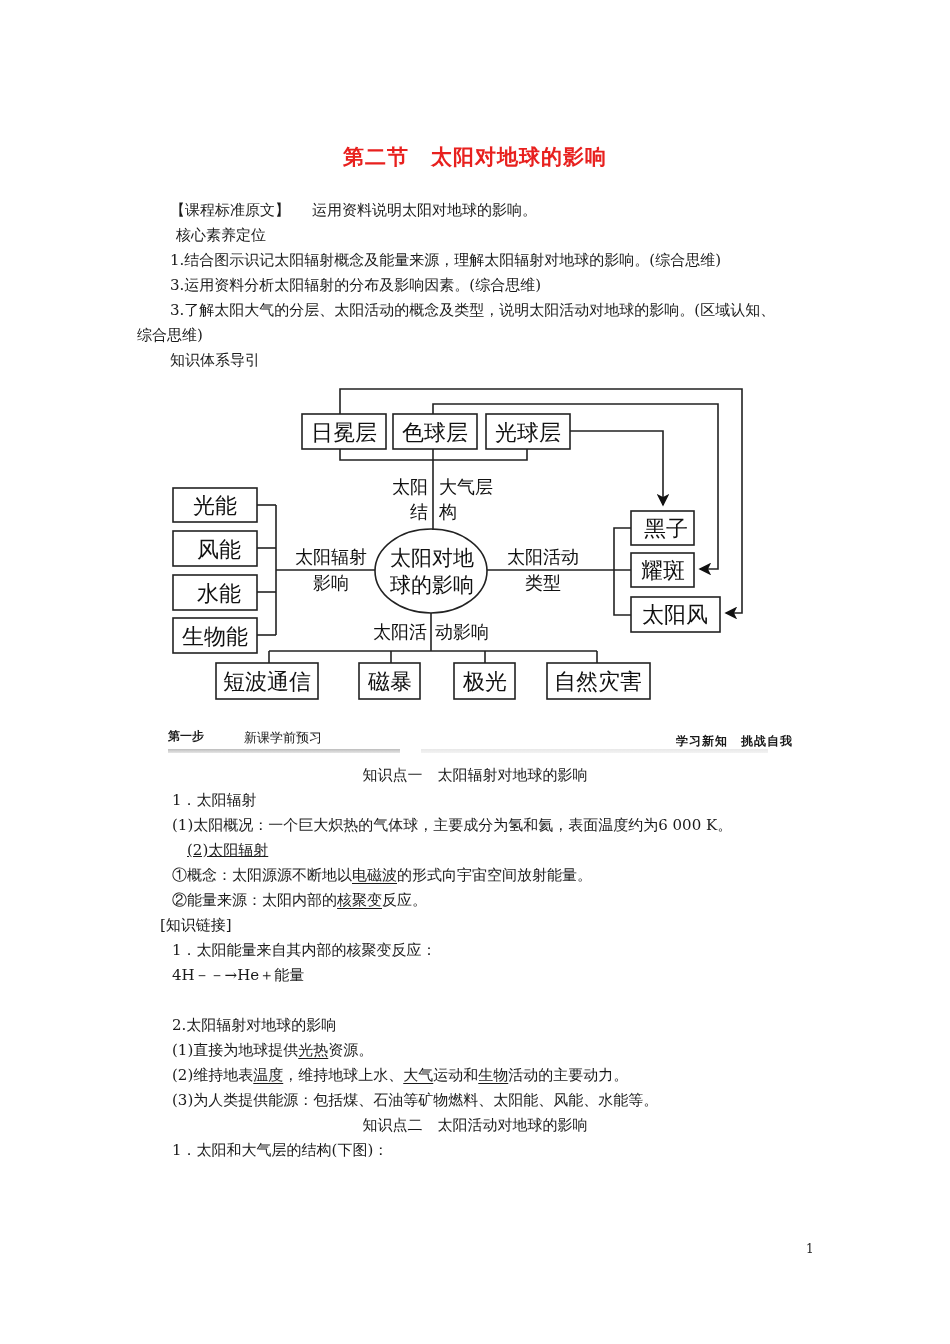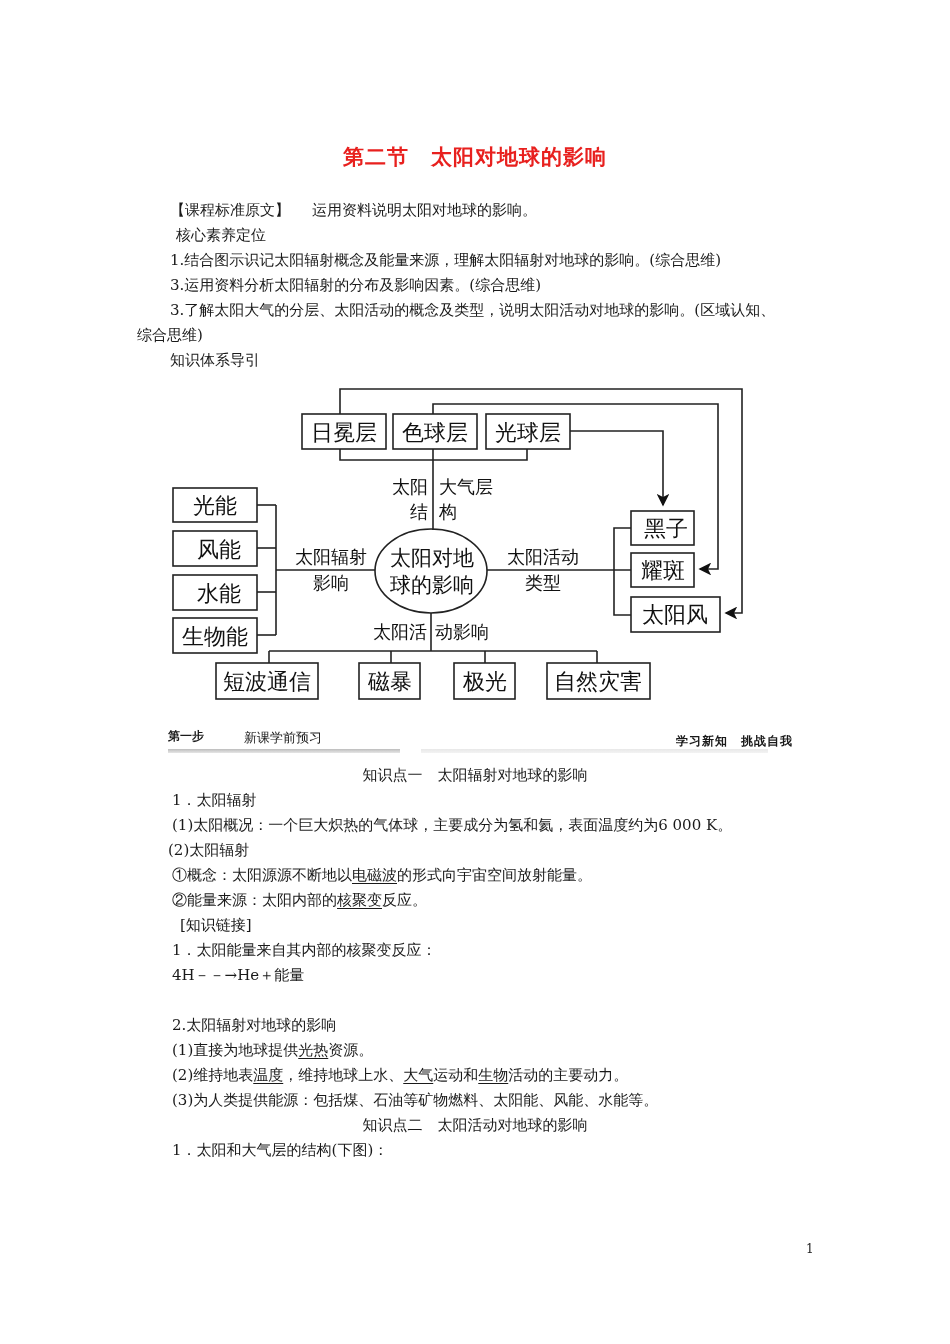--- a/index.html
+++ b/index.html
@@ -117,24 +117,24 @@
 
 <div class="shade1"></div>
 <div class="shade2"></div>
 <div class="abs step-label">第一步</div>
 <div class="abs step-sub">新课学前预习</div>
 <div class="abs step-right">学习新知　挑战自我</div>
 
 <div class="abs line center" style="top:765px;">知识点一　太阳辐射对地球的影响</div>
 <div class="abs line" style="left:172px;top:790px;">1．太阳辐射</div>
 <div class="abs line" style="left:172px;top:815px;">(1)太阳概况：一个巨大炽热的气体球，主要成分为氢和氦，表面温度约为6 000 K。</div>
-<div class="abs line" style="left:168px;top:840px;">(2)太阳辐射</div>
+<div class="abs line" style="left:187px;top:840px;text-decoration:underline;">(2)太阳辐射</div>
 <div class="abs line" style="left:172px;top:865px;"><span>①概念：太阳源源不断地以</span><span class="u">电磁波</span><span>的形式向宇宙空间放射能量。</span></div>
 <div class="abs line" style="left:172px;top:890px;"><span>②能量来源：太阳内部的</span><span class="u">核聚变</span><span>反应。</span></div>
-<div class="abs line" style="left:180px;top:915px;">[知识链接]</div>
+<div class="abs line" style="left:160px;top:915px;">[知识链接]</div>
 <div class="abs line" style="left:172px;top:940px;">1．太阳能量来自其内部的核聚变反应：</div>
 <div class="abs line" style="left:172px;top:965px;">4H－－→He＋能量</div>
 <div class="abs line" style="left:172px;top:1015px;">2.太阳辐射对地球的影响</div>
 <div class="abs line" style="left:172px;top:1040px;"><span>(1)直接为地球提供</span><span class="u">光热</span><span>资源。</span></div>
 <div class="abs line" style="left:172px;top:1065px;"><span>(2)维持地表</span><span class="u">温度</span><span>，维持地球上水、</span><span class="u">大气</span><span>运动和</span><span class="u">生物</span><span>活动的主要动力。</span></div>
 <div class="abs line" style="left:172px;top:1090px;">(3)为人类提供能源：包括煤、石油等矿物燃料、太阳能、风能、水能等。</div>
 
 <div class="abs line center" style="top:1115px;">知识点二　太阳活动对地球的影响</div>
 <div class="abs line" style="left:172px;top:1140px;">1．太阳和大气层的结构(下图)：</div>
 

